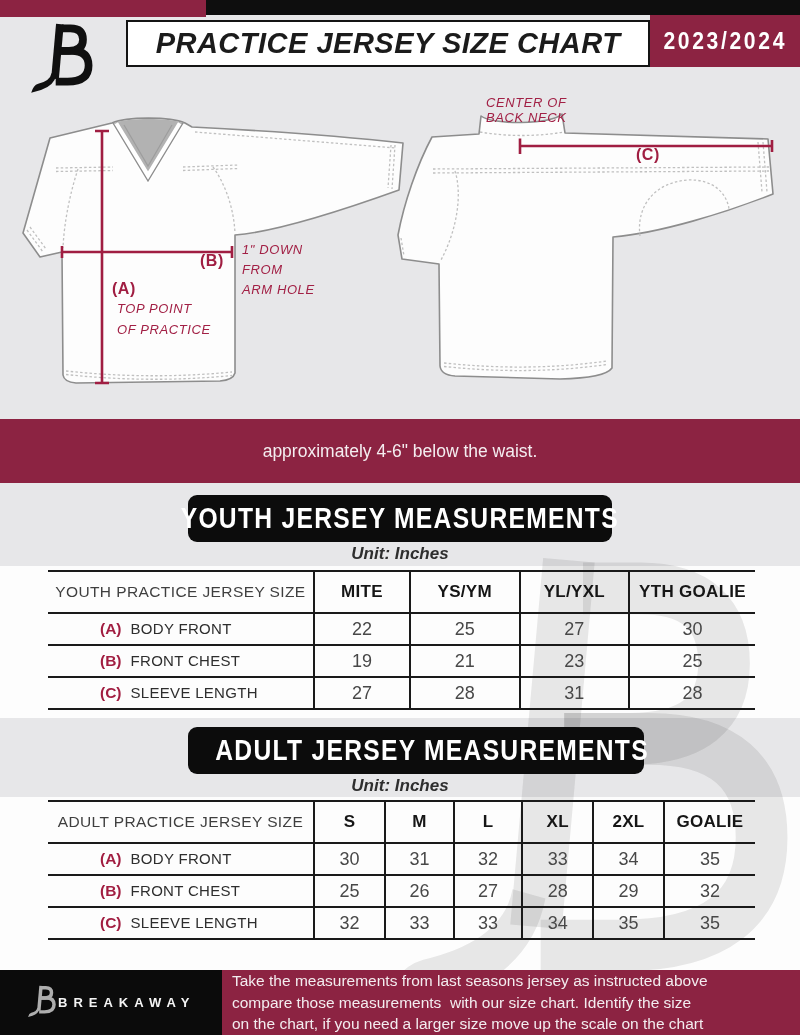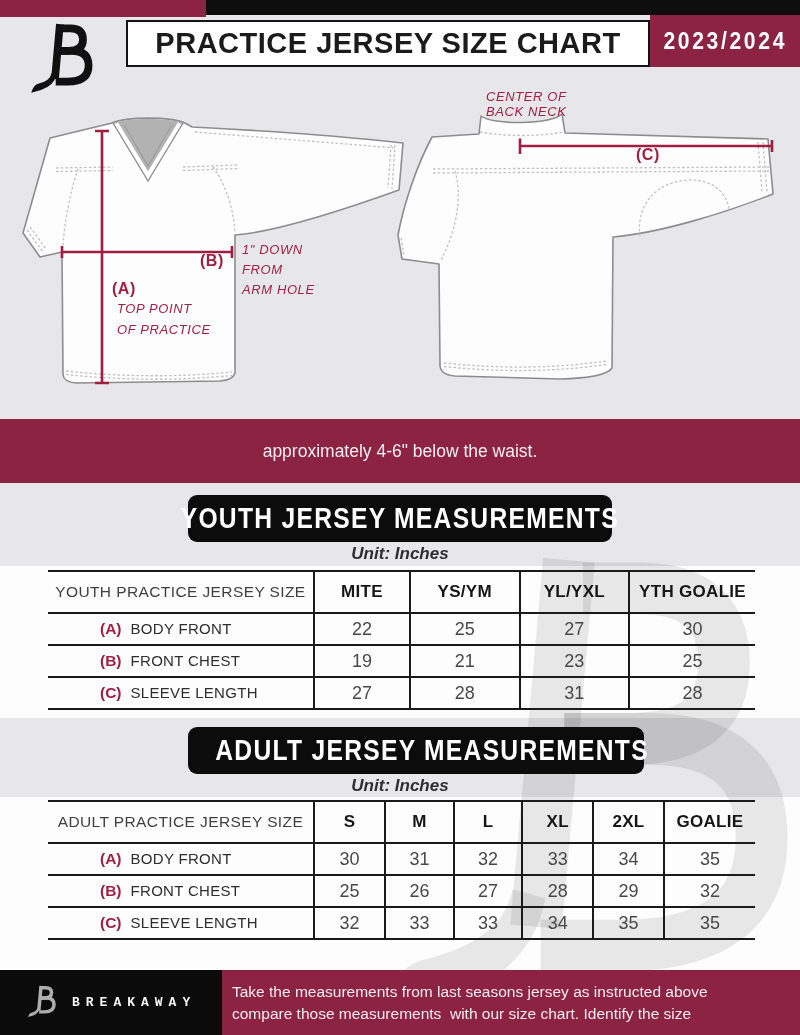--- a/index.html
+++ b/index.html
@@ -4,41 +4,41 @@
 <style>
   html,body{margin:0;padding:0;}
   body{width:800px;height:1035px;position:relative;overflow:hidden;
        font-family:"Liberation Sans",sans-serif;background:#e7e7e9;}
   .abs{position:absolute;}
 
   
   .strip-maroon{left:0;top:0;width:206px;height:17px;background:#8c2342;}
   .strip-black{left:206px;top:0;width:594px;height:15px;background:#0e0e0e;}
   .title-box{left:126px;top:20px;width:520px;height:43px;background:#ffffff;
-             border:2px solid #141414;display:flex;align-items:center;justify-content:center;}
+             border:2px solid #141414;display:flex;align-items:center;justify-content:center;font-style:italic;}
   .title-box span{font-size:29px;font-weight:800;color:#1b1b1b;letter-spacing:.5px;white-space:nowrap;}
   .season-box{left:650px;top:15px;width:150px;height:52px;background:#8c2342;
               display:flex;align-items:center;justify-content:center;}
   .season-box span{color:#ffffff;font-size:24px;font-weight:700;letter-spacing:3px;
                    transform:scaleX(.88);white-space:nowrap;}
   .logo-header{left:26px;top:20px;width:72px;height:84px;color:#101010;}
 
   
   .band-white1{left:0;top:566px;width:800px;height:152px;background:#fdfdfd;}
   .band-white2{left:0;top:797px;width:800px;height:173px;background:#fdfdfd;}
 
   
   .watermark{left:348px;top:532px;width:470px;height:564px;color:rgba(20,20,20,0.095);}
 
   
   .diagram-svg{left:0;top:68px;}
   .dlabel{color:#a22045;font-style:italic;font-size:13px;letter-spacing:.6px;
           font-weight:500;line-height:20px;white-space:pre;}
   .dkey{color:#a01e42;font-weight:800;font-size:16px;font-style:normal;letter-spacing:.5px;}
-  .lbl-c-desc{left:486px;top:89px;line-height:15px;text-align:center;}
+  .lbl-c-desc{left:486px;top:95px;line-height:15px;text-align:center;}
   .lbl-c{left:636px;top:146px;}
   .lbl-b{left:200px;top:252px;}
   .lbl-b-desc{left:242px;top:240px;}
   .lbl-a{left:112px;top:280px;}
   .lbl-a-desc{left:117px;top:298px;line-height:21px;}
 
   
   .notice{left:0;top:419px;width:800px;height:64px;background:#8c2342;
           display:flex;flex-direction:column;align-items:center;justify-content:center;}
   .notice div{color:#f4edf0;font-size:17.5px;line-height:26px;text-align:center;white-space:pre;}
@@ -71,21 +71,21 @@
   .col-label-hdr{font-size:15.5px;color:#3f3f3f;letter-spacing:.4px;text-align:center !important;}
   .size-hdr{font-size:17px;font-weight:700;color:#161616;letter-spacing:.3px;border-radius:10px;}
   .cell-num{font-size:18px;color:#484848;}
   .key{color:#a11e41;font-weight:800;font-size:15.5px;margin-right:9px;}
   .rowlabel{font-size:15px;color:#2e2e2e;letter-spacing:.3px;}
 
   
   .foot-black{left:0;top:970px;width:222px;height:65px;background:#0b0b0b;
               display:flex;align-items:center;}
   .logo-footer{width:32px;height:38px;margin-left:26px;color:#aeaeae;}
-  .brand{color:#f4f4f4;font-size:13px;font-weight:700;letter-spacing:6px;margin-left:14px;white-space:nowrap;font-family:Liberation Mono, monospace;}
+  .brand{color:#f4f4f4;font-size:13px;font-weight:700;letter-spacing:6px;white-space:nowrap;}
   .foot-maroon{left:222px;top:970px;width:578px;height:65px;background:#8c2342;
                display:flex;flex-direction:column;justify-content:center;padding-left:10px;box-sizing:border-box;}
   .foot-maroon div{color:#f3ecef;font-size:15.5px;line-height:21.5px;white-space:pre;}
 </style>
 </head>
 <body>
 
 <svg width="0" height="0" style="position:absolute">
   <defs>
     <symbol id="blogo" viewBox="0 0 100 120">
@@ -279,13 +279,14 @@
 
 <div class="abs foot-black">
   <svg class="logo-footer" viewBox="0 0 100 120">
     <use href="#blogo"></use>
   </svg>
   <span class="brand">BREAKAWAY</span>
 </div>
 <div class="abs foot-maroon">
   <div>Take the measurements from last seasons jersey as instructed above</div>
   <div>compare those measurements  with our size chart. Identify the size</div>
+  <div>on the chart, if you need a larger size move up the scale on the chart</div>
 </div>
 
 </body></html>

